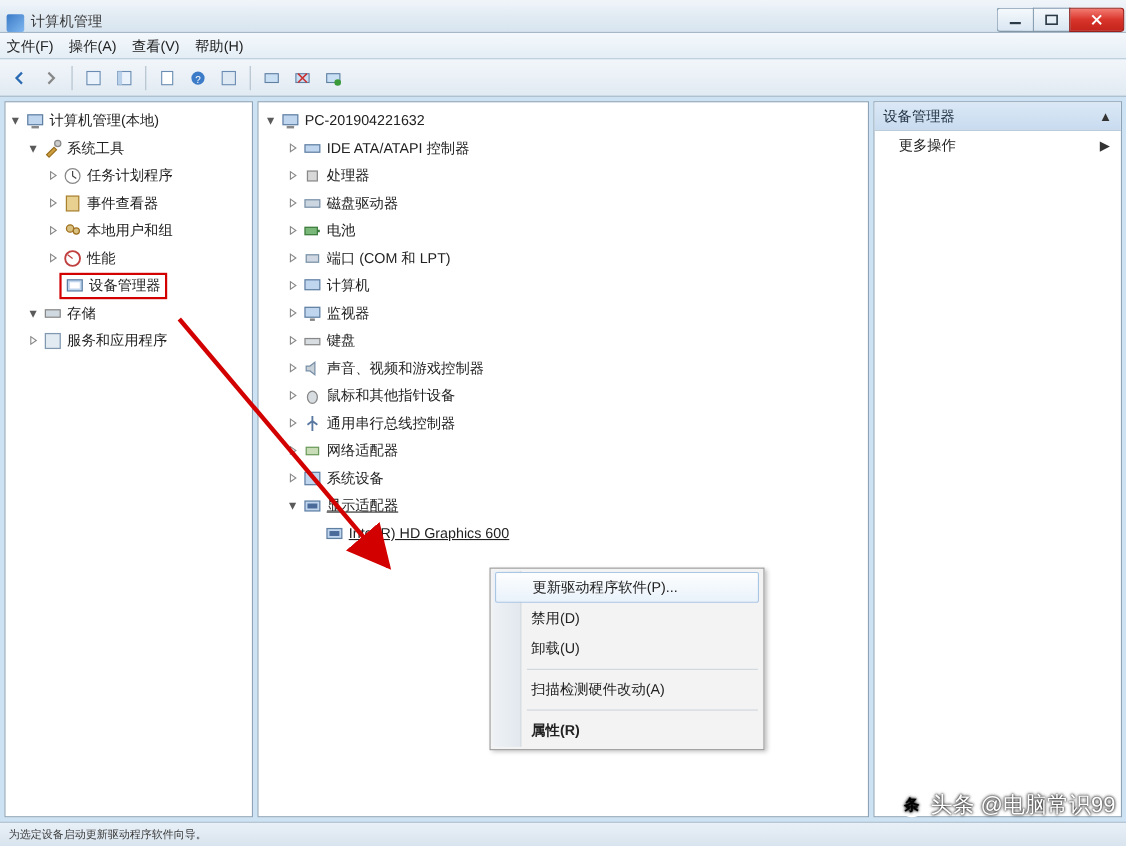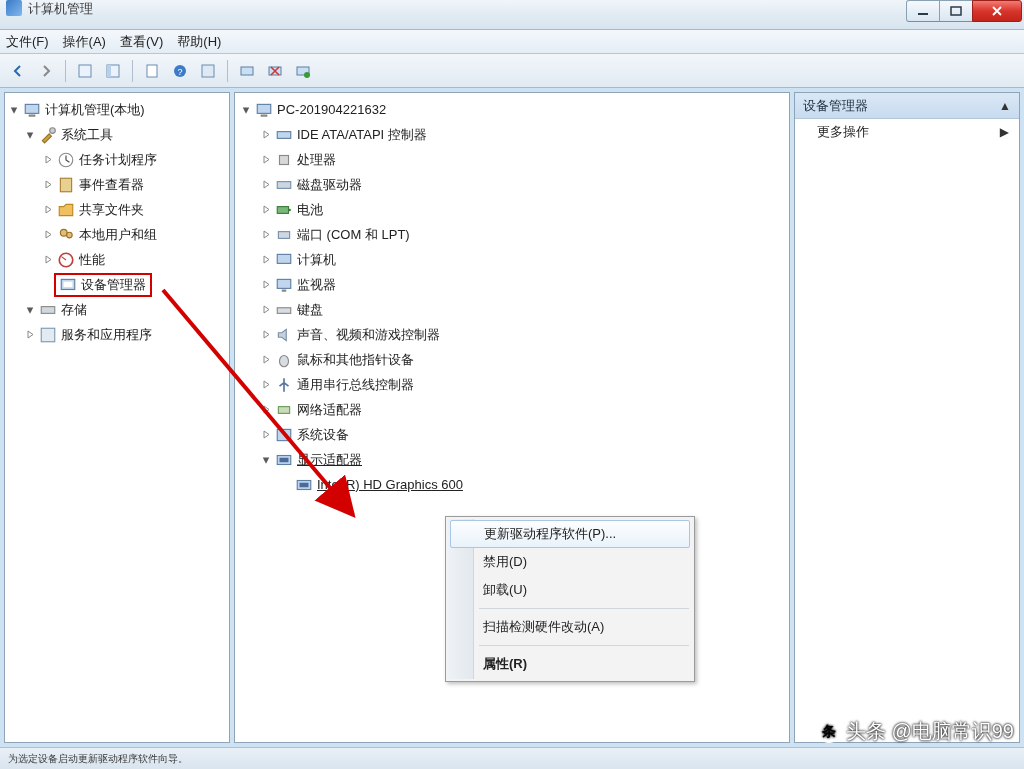--- a/index.html
+++ b/index.html
@@ -10,21 +10,21 @@
     background: #cde3f4;
     width: 1024px; height: 769px;
     overflow: hidden;
     position: relative;
   }
   
   .titlebar {
     height: 30px;
     background: linear-gradient(to bottom, #f0f5fa 0%, #e2ebf3 50%, #d7e4ef 100%);
     border-bottom: 1px solid #a7b7c6;
-    display: flex; align-items: flex-start;
+    display: flex; align-items: flex-end;
     padding: 0 2px 0 6px;
   }
   .titlebar .win-icon {
     width: 16px; height: 16px;
     background: linear-gradient(135deg,#3a7ac6,#80b8f0);
     border-radius: 2px;
     margin-right: 6px;
   }
   .titlebar .title { flex: 1; color: #3a3a3a; font-size: 13px; }
   .winbtns { display:flex; }
@@ -364,33 +364,20 @@
         <span class="lbl">事件查看器</span>
       </div>
       <div class="node lvl2">
         <span class="expander">
             <svg viewBox="0 0 9 9">
               <path d="M2 1 L7 4.5 L2 8 Z" fill="#fff" stroke="#888"></path>
             </svg>
           </span>
         <span class="ico">
             <svg viewBox="0 0 16 16">
-              <path d="M2 5 L6 5 L8 3 L14 3 L14 13 L2 13 Z" class="ic-folder"></path>
-            </svg>
-          </span>
-        <span class="lbl">共享文件夹</span>
-      </div>
-      <div class="node lvl2">
-        <span class="expander">
-            <svg viewBox="0 0 9 9">
-              <path d="M2 1 L7 4.5 L2 8 Z" fill="#fff" stroke="#888"></path>
-            </svg>
-          </span>
-        <span class="ico">
-            <svg viewBox="0 0 16 16">
               <circle cx="6" cy="6" r="3" fill="#d8c080" stroke="#a07020"></circle>
               <circle cx="11" cy="8" r="2.5" fill="#d8c080" stroke="#a07020"></circle>
             </svg>
           </span>
         <span class="lbl">本地用户和组</span>
       </div>
       <div class="node lvl2">
         <span class="expander">
             <svg viewBox="0 0 9 9">
               <path d="M2 1 L7 4.5 L2 8 Z" fill="#fff" stroke="#888"></path>

